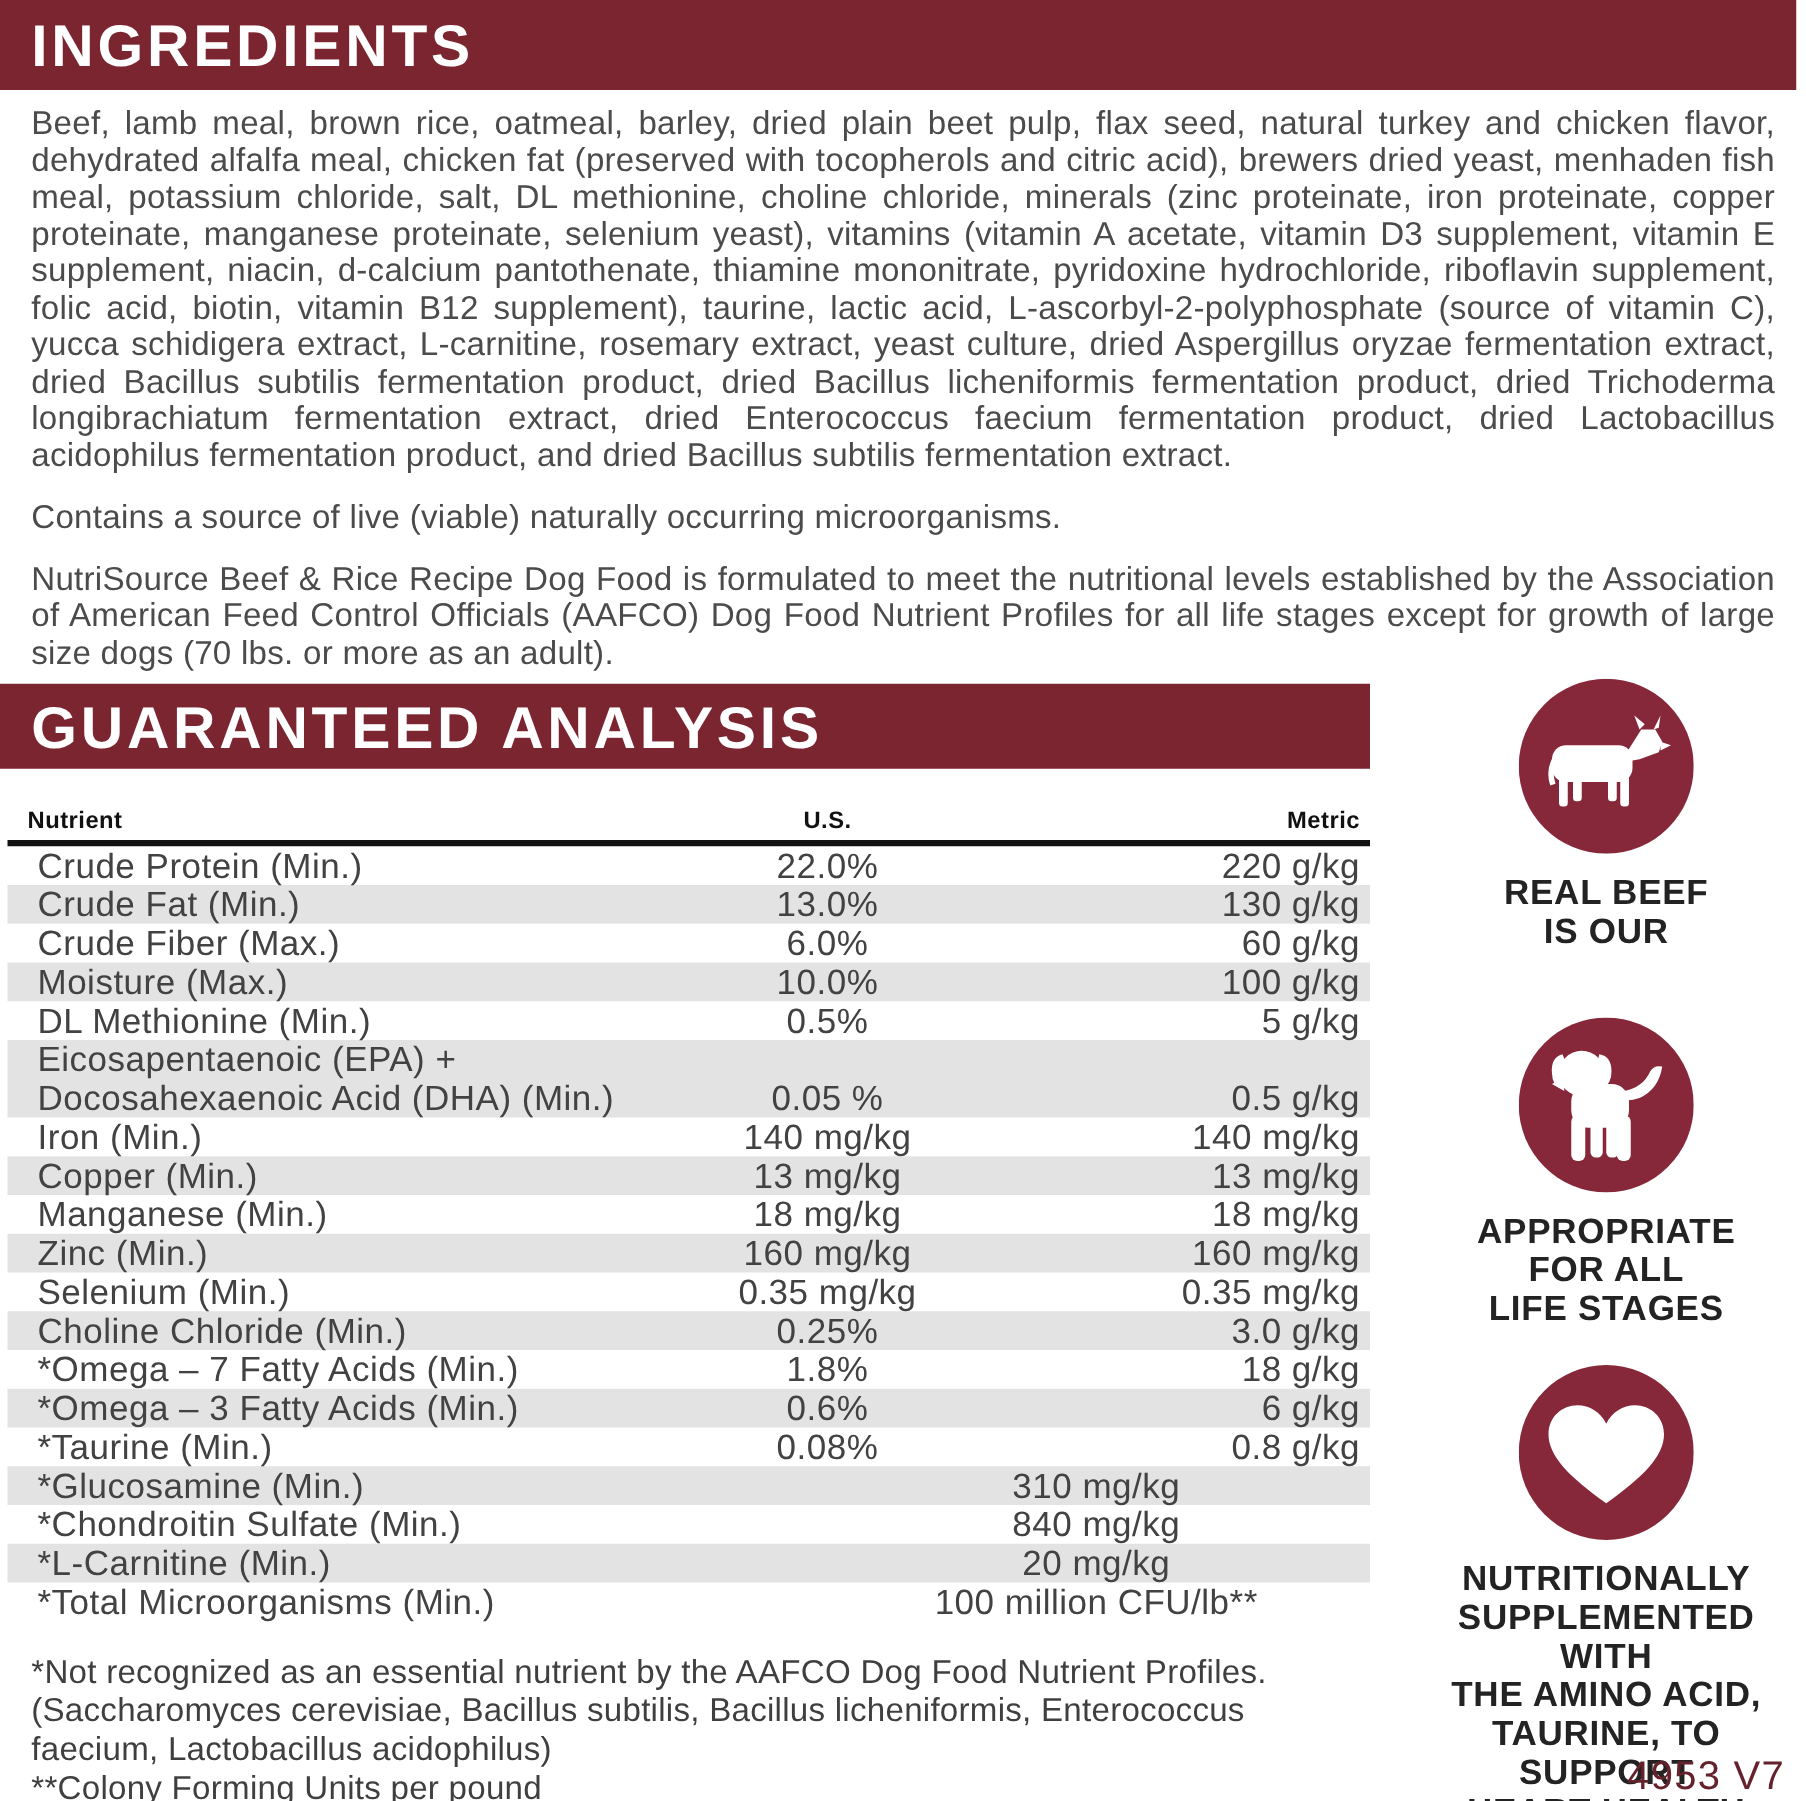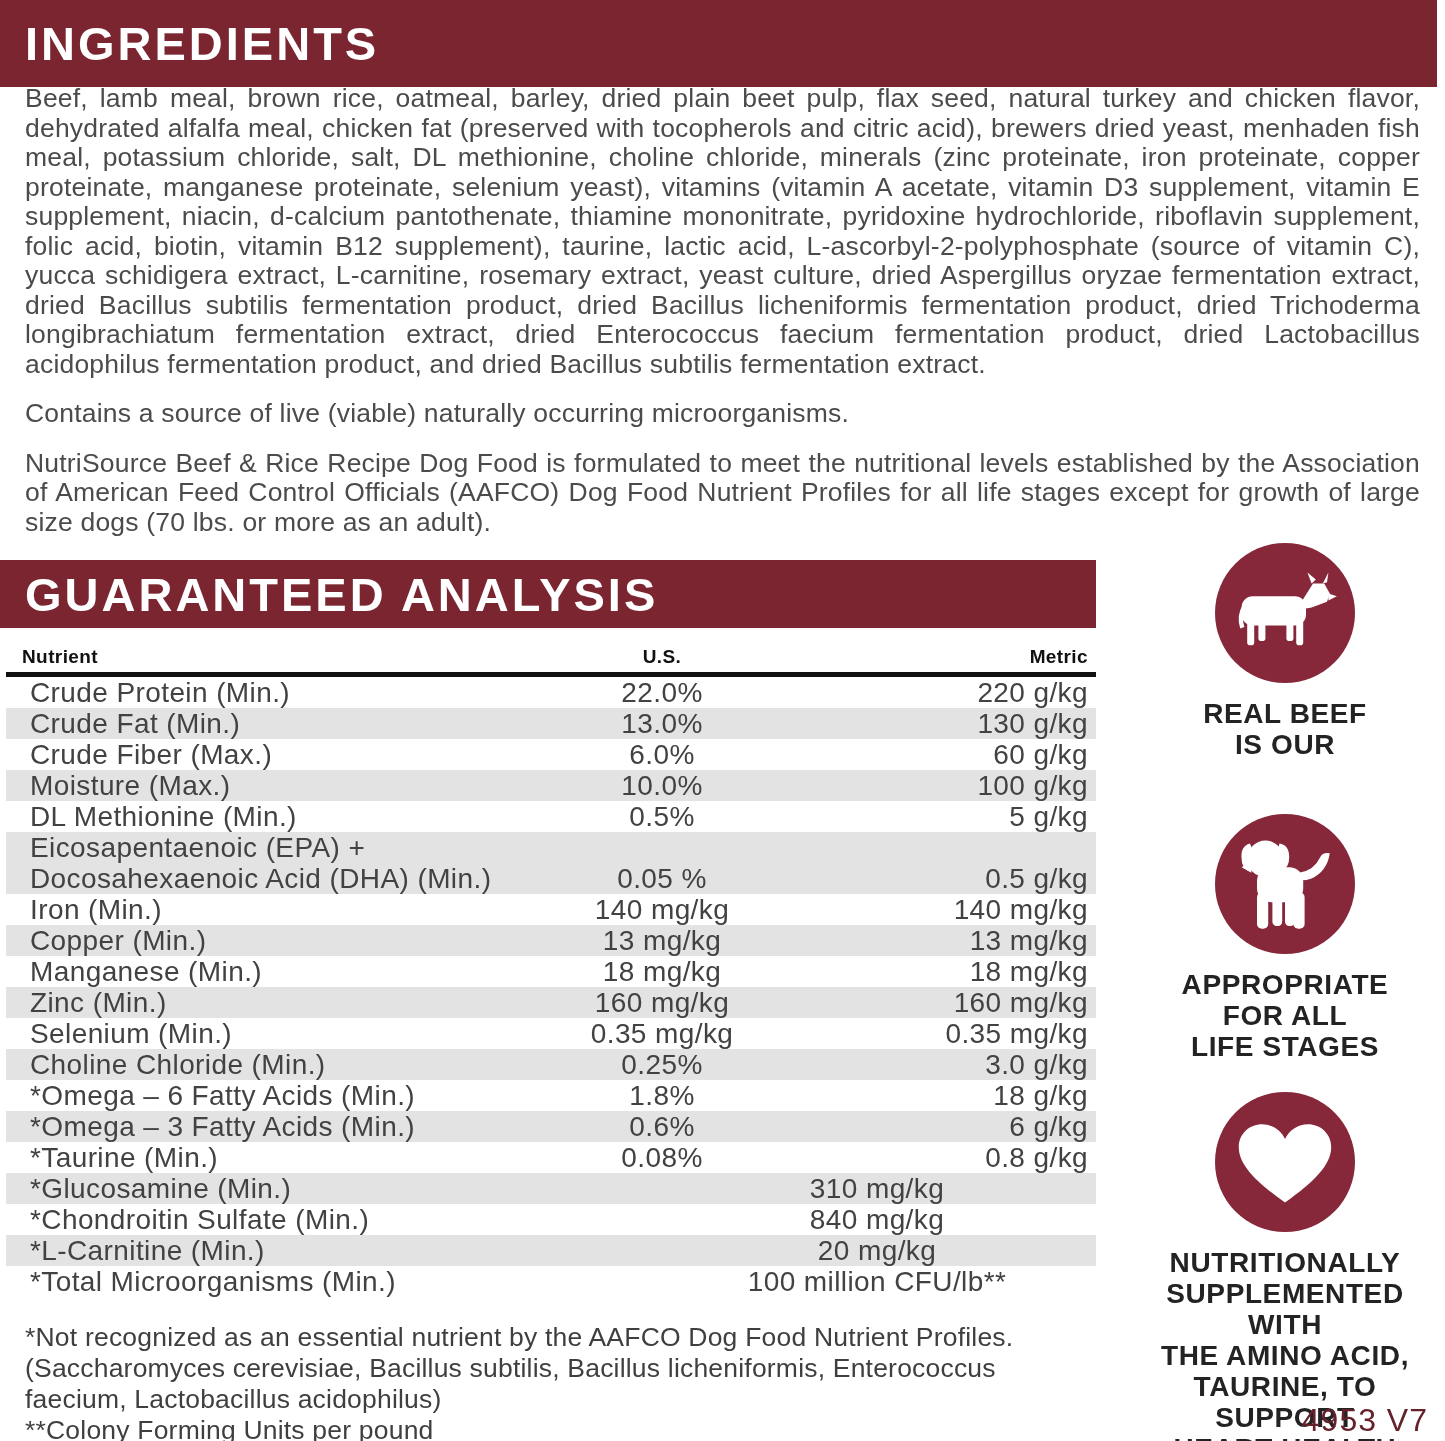--- a/index.html
+++ b/index.html
@@ -13,22 +13,22 @@
   }
   
   .banner{
     position:absolute;left:0;
     background:#7b2531;
     color:#fff;
     display:flex;align-items:center;
     padding-left:25px;box-sizing:border-box;
     font-weight:bold;font-size:47px;letter-spacing:3px;
   }
-  .banner-ingredients{top:0;width:1437px;height:87px;}
-  .banner-analysis{top:560px;width:1096px;height:68px;}
+  .banner-ingredients{top:0;width:1437px;height:72px;}
+  .banner-analysis{top:547px;width:1096px;height:68px;}
   
   .ingredients-body{
     position:absolute;top:84px;left:25px;width:1395px;
     font-size:26.5px;line-height:29.5px;color:#4b4b4b;letter-spacing:0.2px;
   }
   .ingredients-body p{margin:0 0 20px 0;}
   .p-justify{text-align:justify;text-justify:inter-word;}
   
   .analysis-table{
     position:absolute;top:646px;left:6px;width:1090px;
@@ -157,21 +157,21 @@
           <div class="c-nutrient">Selenium (Min.)</div>
           <div class="c-us">0.35 mg/kg</div>
           <div class="c-metric">0.35 mg/kg</div>
         </div>
         <div class="trow">
           <div class="c-nutrient">Choline Chloride (Min.)</div>
           <div class="c-us">0.25%</div>
           <div class="c-metric">3.0 g/kg</div>
         </div>
         <div class="trow">
-          <div class="c-nutrient">*Omega – 6 Fatty Acids (Min.)</div>
+          <div class="c-nutrient">*Omega – 7 Fatty Acids (Min.)</div>
           <div class="c-us">1.8%</div>
           <div class="c-metric">18 g/kg</div>
         </div>
         <div class="trow">
           <div class="c-nutrient">*Omega – 3 Fatty Acids (Min.)</div>
           <div class="c-us">0.6%</div>
           <div class="c-metric">6 g/kg</div>
         </div>
         <div class="trow">
           <div class="c-nutrient">*Taurine (Min.)</div>

